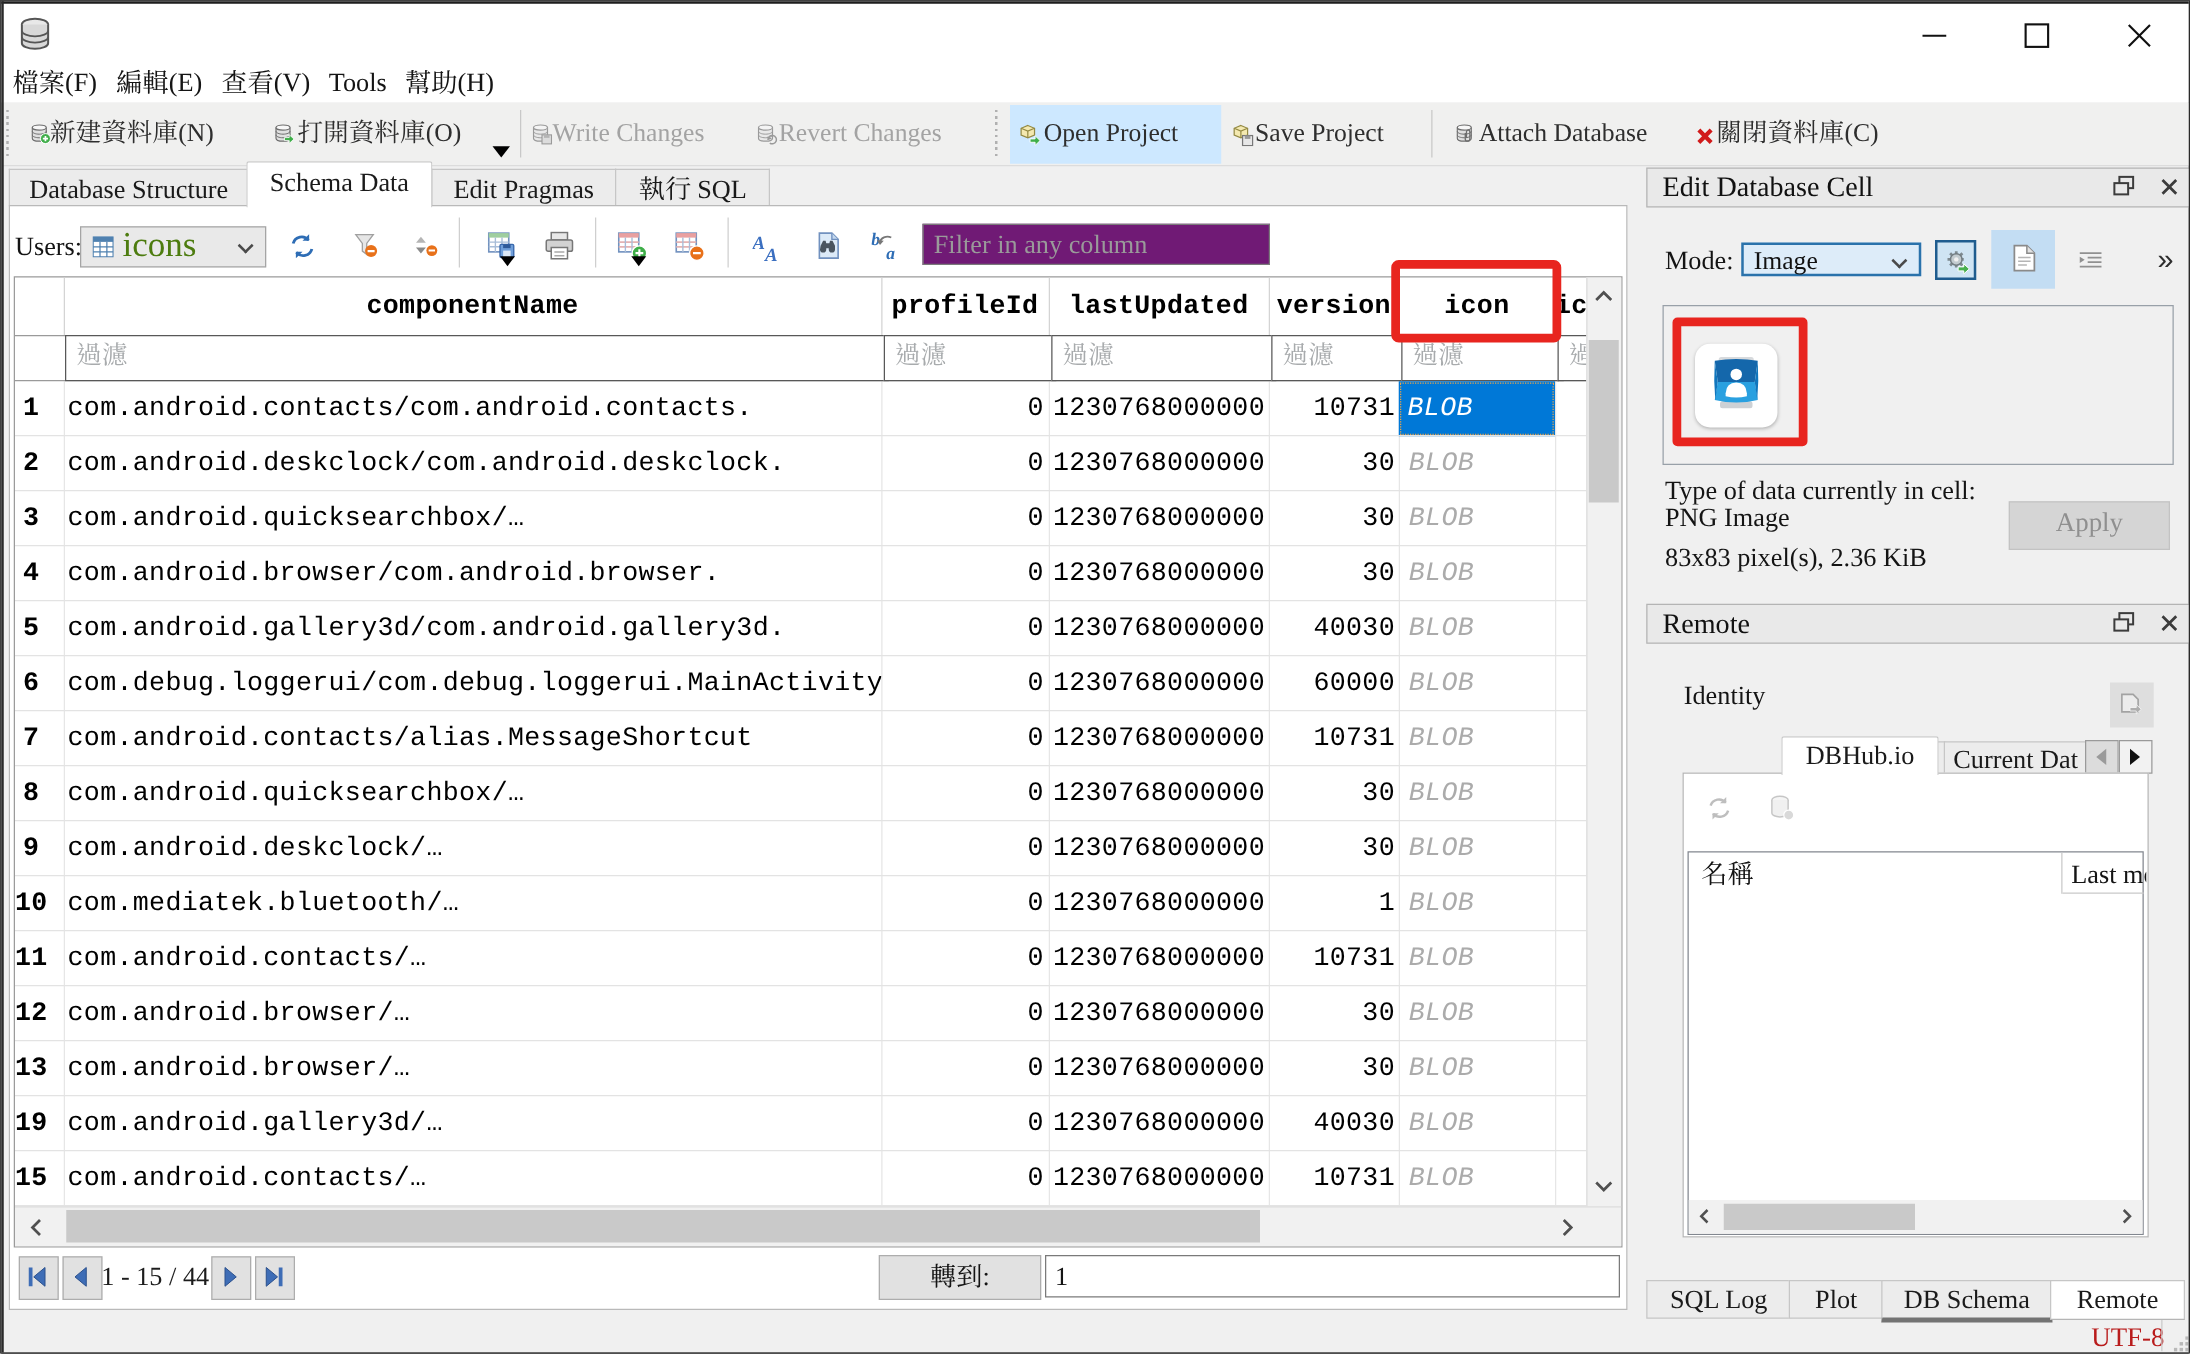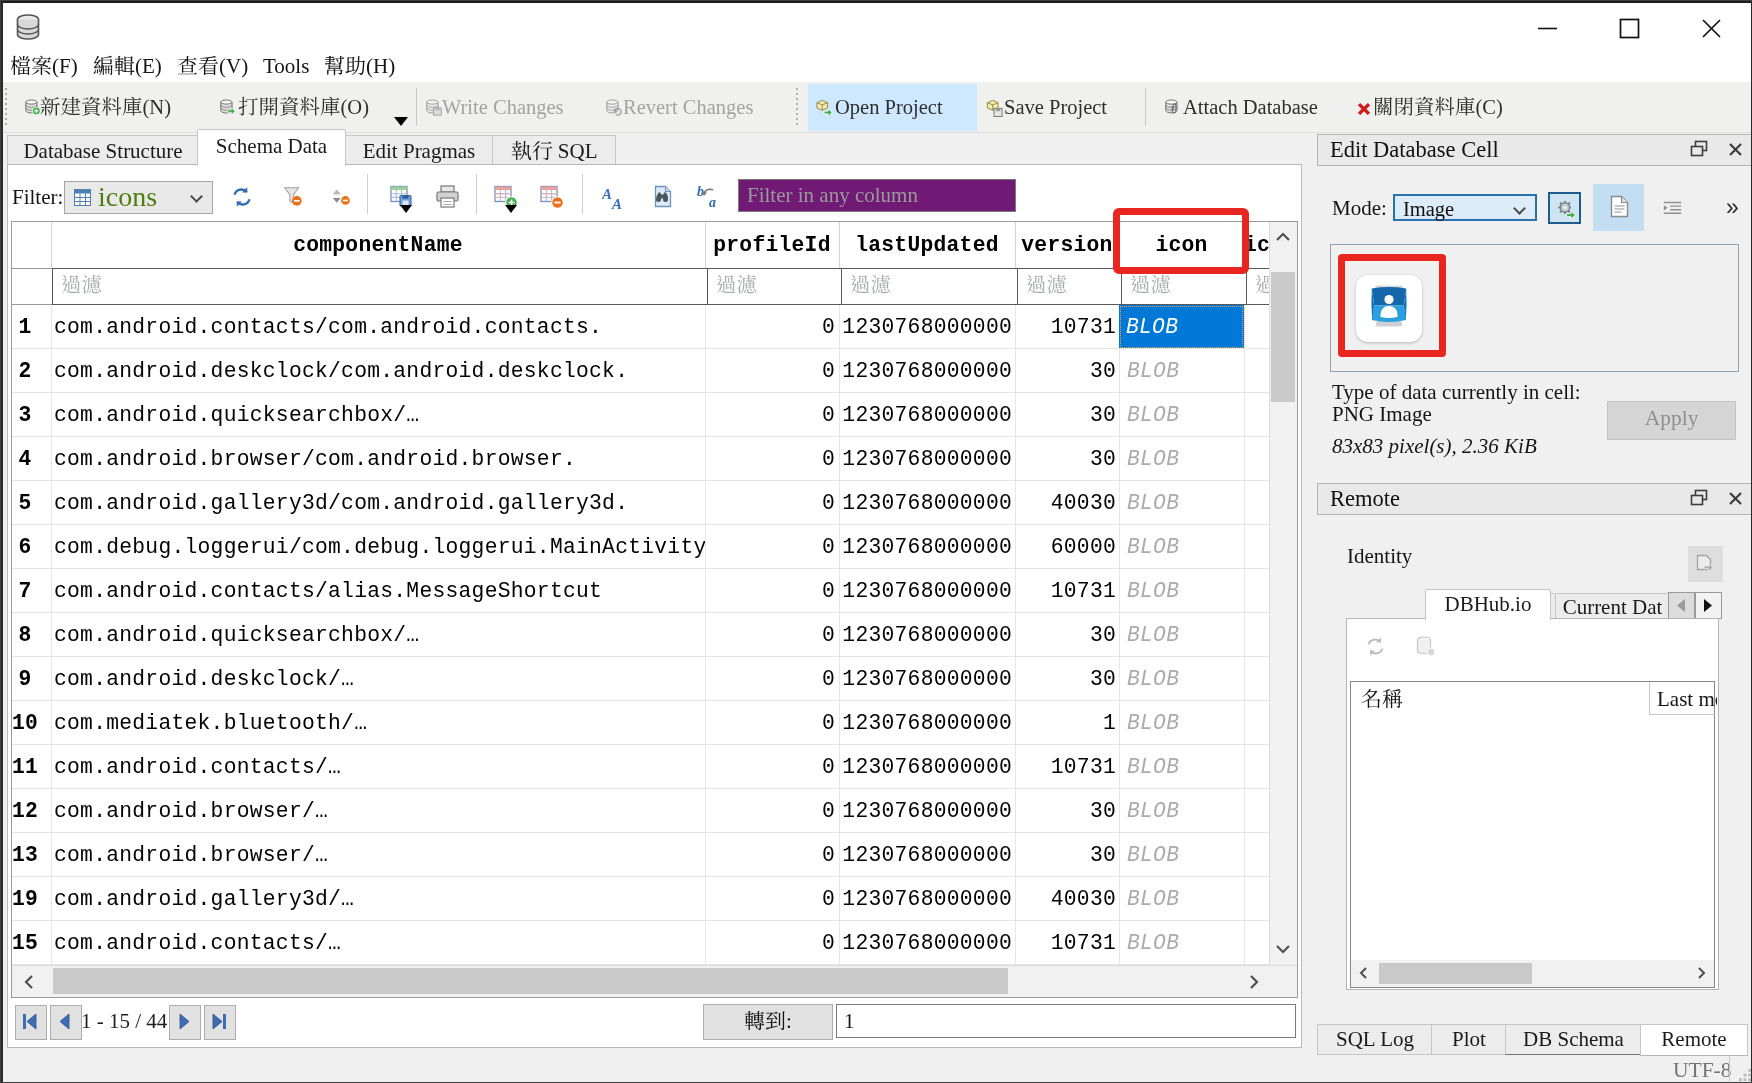--- a/index.html
+++ b/index.html
@@ -181,21 +181,21 @@
 <div class="tab" style="left:6px;top:134px;width:190px;height:29px;line-height:30px;">Database Structure</div>
 <div class="tab active" style="left:196px;top:128px;width:147px;height:36px;line-height:32px;border-radius:2px 2px 0 0;">Schema Data</div>
 <div class="tab" style="left:344px;top:134px;width:146px;height:29px;line-height:30px;">Edit Pragmas</div>
 <div class="tab" style="left:491px;top:134px;width:122px;height:29px;line-height:30px;"><svg class="cj " width="42.0" height="23.1" style="vertical-align:-4.6px" viewBox="0 0 42.0 23.1" fill="currentColor">
         <path transform="translate(0.0,18.5) scale(0.021000,-0.021000)" d="M778 610 818 652 899 584Q894 579 883 574Q873 570 857 568Q853 515 851 450Q849 385 850 319Q851 253 856 194Q861 135 872 92Q882 48 899 31Q904 25 907 27Q911 29 914 38Q921 58 927 83Q934 107 940 135L952 133L941 -2Q955 -21 959 -36Q962 -50 957 -60Q944 -78 920 -74Q897 -70 874 -54Q844 -28 826 22Q808 72 799 139Q789 207 787 285Q785 364 786 446Q787 529 788 610ZM513 436Q588 399 636 361Q684 322 711 286Q737 251 746 221Q755 192 750 173Q746 154 732 149Q718 143 699 157Q691 191 670 228Q649 264 621 301Q592 337 561 369Q530 402 501 427ZM836 610V580H525L516 610ZM713 821Q711 811 703 804Q694 797 676 794Q675 678 674 573Q672 468 661 375Q650 281 622 200Q595 119 543 50Q491 -19 406 -75L392 -59Q464 0 507 71Q551 142 573 225Q596 308 604 403Q612 498 612 605Q612 712 612 832ZM457 501Q450 481 420 480Q403 446 375 408Q347 369 317 337H297Q310 363 322 396Q333 429 343 462Q353 496 359 525ZM126 518Q166 497 187 474Q209 452 218 431Q226 410 224 393Q222 377 213 367Q204 357 190 358Q177 358 164 370Q161 405 146 445Q131 485 113 513ZM304 -57Q304 -60 290 -69Q275 -77 251 -77H241V337H304ZM337 826Q336 817 328 810Q321 804 304 801V540H241V836ZM436 244Q436 244 444 237Q452 230 464 220Q477 209 491 196Q505 184 516 173Q513 157 490 157H47L39 186H393ZM414 404Q414 404 427 392Q440 381 459 365Q477 349 492 334Q488 318 466 318H70L62 347H372ZM447 612Q447 612 455 605Q463 599 476 588Q489 577 503 565Q517 552 529 541Q525 525 502 525H50L42 554H402ZM409 760Q409 760 422 749Q436 738 455 722Q473 706 488 691Q484 675 462 675H91L83 705H367Z"></path>
         <path transform="translate(21.0,18.5) scale(0.021000,-0.021000)" d="M296 628 390 577Q386 569 378 567Q370 564 352 567Q319 521 271 466Q222 412 164 358Q105 305 41 262L30 274Q70 311 109 356Q148 400 183 448Q218 496 247 542Q276 589 296 628ZM289 835 379 784Q375 777 366 774Q358 771 341 775Q311 740 266 698Q220 656 168 617Q115 577 59 545L48 558Q95 596 141 645Q186 695 226 745Q265 795 289 835ZM200 428 234 471 296 447Q289 433 266 429V-57Q265 -59 257 -65Q249 -70 237 -74Q225 -79 212 -79H200ZM432 746H793L839 804Q839 804 848 797Q857 791 870 780Q883 769 898 757Q913 744 925 732Q921 716 899 716H439ZM377 516H836L883 575Q883 575 892 568Q900 561 914 550Q928 539 942 527Q957 514 969 502Q966 487 943 487H385ZM711 508H777V27Q777 1 769 -20Q761 -42 735 -55Q709 -69 655 -74Q653 -58 646 -45Q639 -32 627 -25Q613 -16 586 -10Q559 -3 514 2V18Q514 18 528 17Q542 16 565 14Q587 13 611 11Q635 10 655 9Q674 8 682 8Q698 8 705 13Q711 18 711 30Z"></path>
       </svg> SQL</div>
 
 <div class="abs" id="mainpanel"></div>
 
-<div class="abs serif21" style="left:11px;top:181px;line-height:30px;">Filter:</div>
+<div class="abs serif21" style="left:11px;top:181px;line-height:30px;">Users:</div>
 <div class="combo" style="left:63px;top:180px;width:147px;height:31px;">
   <svg class="abs" style="left:9px;top:7px" width="17" height="17" viewBox="0 0 17 17">
     <rect x="0.5" y="0.5" width="16" height="16" fill="#fff" stroke="#4f81b0"></rect>
     <rect x="0.5" y="0.5" width="16" height="4" fill="#4f81b0"></rect>
     <path d="M6 4.5v12M11.5 4.5v12M0.5 8.5h16M0.5 12.5h16" stroke="#4f81b0" stroke-width="1"></path>
   </svg>
   <span class="abs" style="left:33px;top:0;line-height:30px;font-size:28px;color:#4d7c0f;">icons</span>
   <span class="chev" style="left:127px;top:10px"></span>
 </div>
 
@@ -431,21 +431,21 @@
   <rect x="6" y="0.5" width="28" height="8" rx="2" fill="#d7dadd"></rect>
   <rect x="7" y="36" width="26" height="5.5" rx="2" fill="#cdd1d5"></rect>
   <path d="M2.8 3.5 q17.2 -2.8 34.4 0 L34.8 20.5 h-29.6 Z" fill="#1467ab"></path>
   <path d="M5.2 20.5 h29.6 l2.4 14.5 q-17.2 4 -34.4 0 Z" fill="#29a0e0"></path>
   <path d="M2.8 3.5 l2.4 17 -2.0 14.5 q-1.4 -15.5 -0.4 -31.5z M37.2 3.5 l-2.4 17 2.0 14.5 q1.4 -15.5 0.4 -31.5z" fill="#1076bd"></path>
   <circle cx="20" cy="14.5" r="4.6" fill="#fff"></circle>
   <path d="M11.5 29.5 q0.6 -8.5 8.5 -8.5 q7.9 0 8.5 8.5 l0 2.5 q-8.5 2 -17 0 z" fill="#fff"></path>
 </svg>
 <div class="abs serif21" style="left:1331px;top:379px;">Type of data currently in cell:</div>
 <div class="abs serif21" style="left:1331px;top:401px;">PNG Image</div>
-<div class="abs serif21" style="left:1331px;top:433px;font-style:italic;">83x83 pixel(s), 2.36 KiB</div>
+<div class="abs serif21" style="left:1331px;top:433px;">83x83 pixel(s), 2.36 KiB</div>
 <div class="abs" style="left:1606px;top:400px;width:129px;height:39px;background:#d5d5d5;border:1px solid #c3c3c3;text-align:center;font-size:21.5px;line-height:33px;color:#8f8f8f;">Apply</div>
 
 <div class="docktitle" style="top:482px;">Remote</div>
 <svg class="abs" style="left:1689px;top:488px" width="18" height="18" viewBox="0 0 18 18">
   <rect x="5.5" y="1.5" width="11" height="9" fill="#e9e9e9" stroke="#3c3c3c" stroke-width="1.6"></rect>
   <rect x="1.5" y="6.5" width="11" height="9" fill="#e9e9e9" stroke="#3c3c3c" stroke-width="1.6"></rect>
 </svg>
 <svg class="abs" style="left:1727px;top:490px" width="15" height="15" viewBox="0 0 15 15">
   <path d="M2 2l11 11M13 2L2 13" stroke="#3c3c3c" stroke-width="2.2"></path>
 </svg>
@@ -493,23 +493,23 @@
 <svg class="abs" style="left:1358px;top:965px" width="9" height="14" viewBox="0 0 9 14">
       <path d="M7 2L2 7l5 5" fill="none" stroke="#505050" stroke-width="2"></path>
     </svg>
 <svg class="abs" style="left:1696px;top:965px" width="9" height="14" viewBox="0 0 9 14">
       <path d="M2 2l5 5-5 5" fill="none" stroke="#505050" stroke-width="2"></path>
     </svg>
 <div class="sbthumb" style="left:1378px;top:962px;width:153px;height:21px;"></div>
 
 <div class="tab" style="left:1316px;top:1023px;width:114px;height:29px;line-height:29px;border-bottom:1px solid #c6c6c6;">SQL Log</div>
 <div class="tab" style="left:1430px;top:1023px;width:74px;height:29px;line-height:29px;border-bottom:1px solid #c6c6c6;">Plot</div>
-<div class="tab" style="left:1504px;top:1023px;width:135px;height:29px;line-height:29px;border-bottom:1px solid #737373;">DB Schema</div>
+<div class="tab" style="left:1504px;top:1023px;width:135px;height:29px;line-height:29px;border-bottom:4px solid #737373;">DB Schema</div>
 <div class="tab active" style="left:1639px;top:1023px;width:106px;height:30px;line-height:29px;border-bottom:1px solid #b5b5b5;">Remote</div>
-<div class="abs" style="left:1672px;top:1057px;font-size:21.5px;color:#737373;">UTF-8</div>
+<div class="abs" style="left:1672px;top:1057px;font-size:21.5px;color:#b91c1c;">UTF-8</div>
 <div class="abs" style="left:1728px;top:1055px;width:1px;height:25px;background:#c9c9c9;"></div>
 <svg class="abs" style="left:1738px;top:1068px" width="13" height="13" viewBox="0 0 14 14">
   <g fill="#b9b9b9">
         <rect x="10" y="0" width="3" height="3"></rect>
         <rect x="10" y="5" width="3" height="3"></rect>
         <rect x="10" y="10" width="3" height="3"></rect>
         <rect x="5" y="5" width="3" height="3"></rect>
         <rect x="5" y="10" width="3" height="3"></rect>
         <rect x="0" y="10" width="3" height="3"></rect>
       </g>

